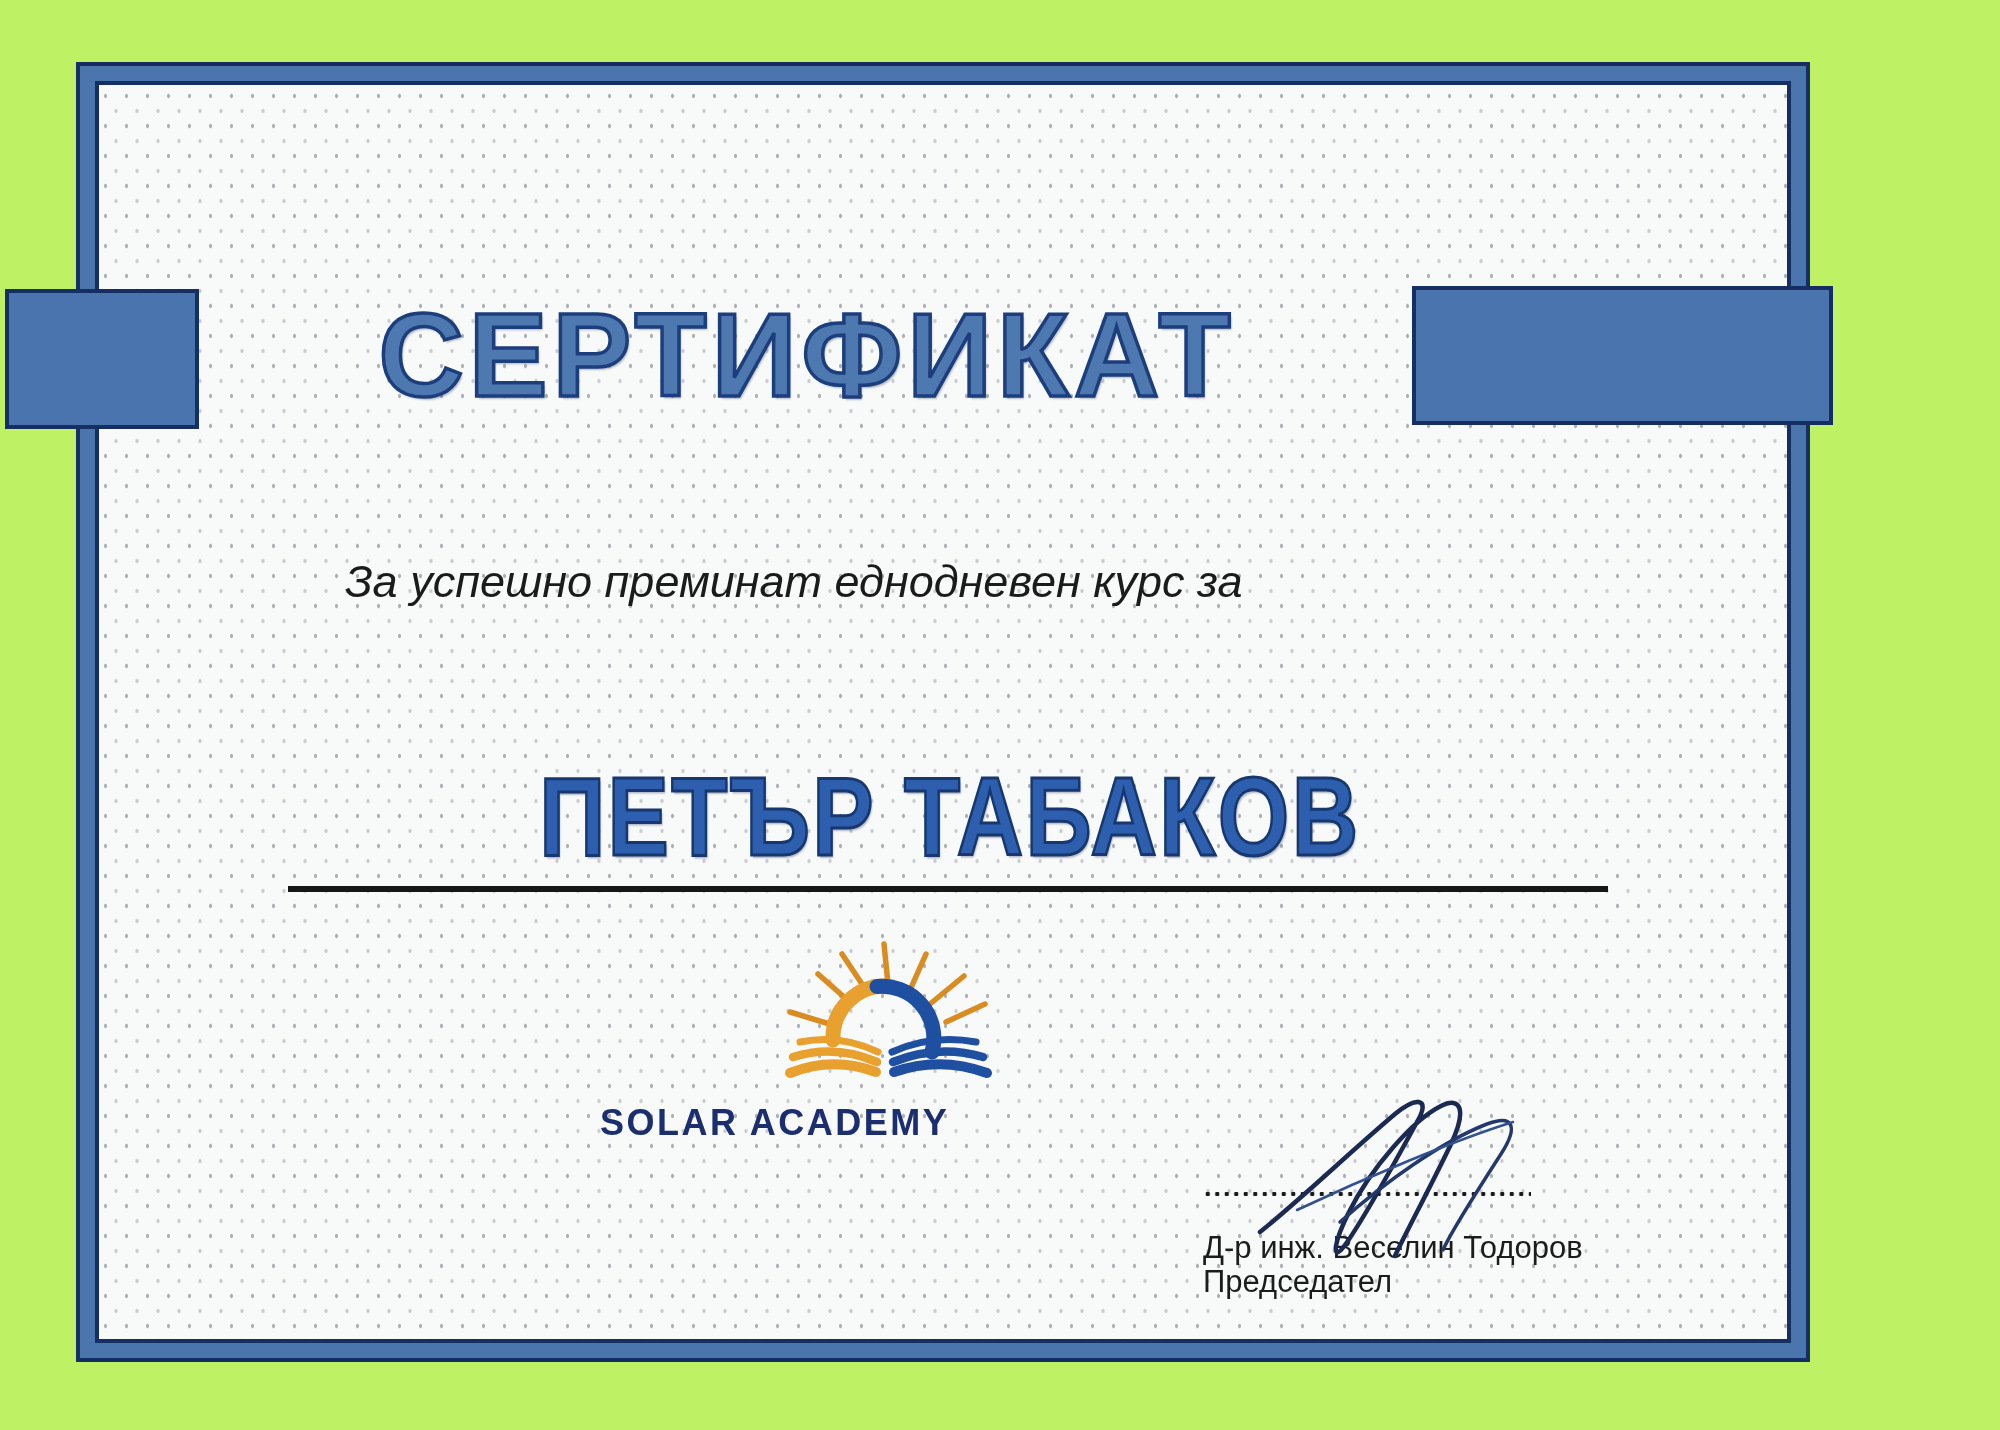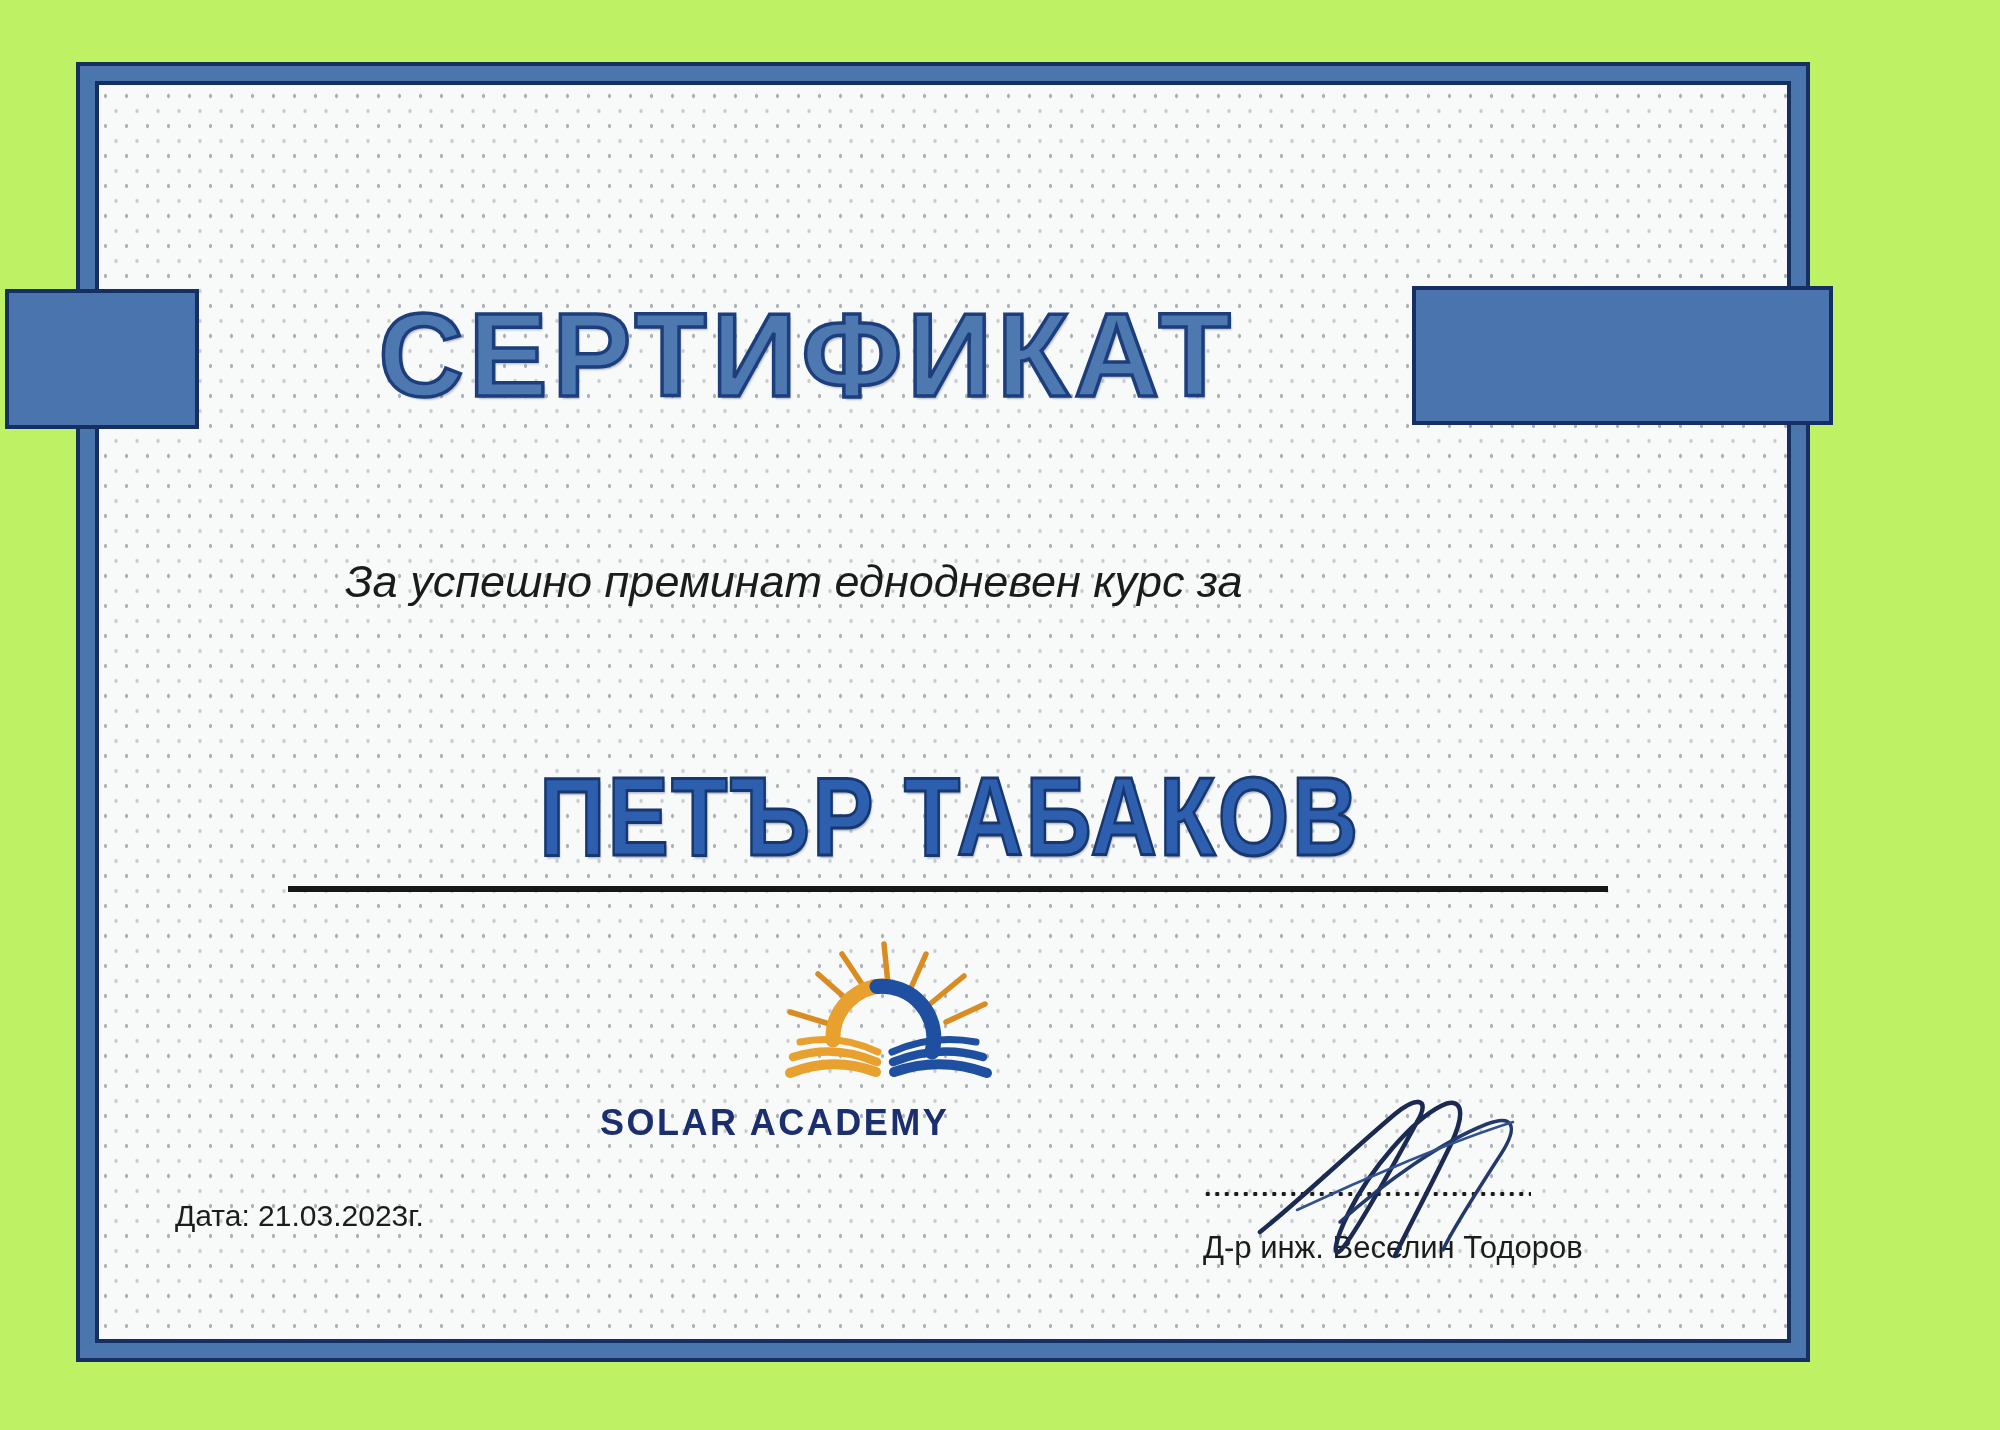--- a/index.html
+++ b/index.html
@@ -191,30 +191,30 @@
     <g stroke="#1e4fa0" stroke-linecap="round" fill="none">
       <path d="M 112 114 Q 152 96 196 104" stroke-width="7"></path>
       <path d="M 113 124 Q 158 106 203 119" stroke-width="8.5"></path>
       <path d="M 114 134 Q 160 118 207 135" stroke-width="10"></path>
     </g>
   </svg>
 
   <div class="logo-text">SOLAR ACADEMY</div>
 
   <div class="footer-left">
-    <div>Дата: 21.03.2023г.</div>
   </div>
 
   <div class="dotted-line"></div>
 
   <svg class="signature-svg" viewBox="0 0 290 188" xmlns="http://www.w3.org/2000/svg" aria-hidden="true">
     <g fill="none" stroke-linecap="round">
       <path d="M 15 150 C 55 118, 105 70, 150 32 C 172 14, 186 16, 172 40 C 150 80, 112 150, 96 168 C 88 176, 88 162, 104 130 C 126 86, 168 38, 196 24 C 216 14, 222 28, 206 62 C 186 104, 158 156, 150 174" stroke="#1b2a52" stroke-width="4.5"></path>
       <path d="M 95 140 C 140 100, 196 60, 242 42 C 268 32, 274 44, 256 72 C 234 106, 206 150, 198 168" stroke="#24396b" stroke-width="3.5"></path>
       <path d="M 52 128 C 120 96, 210 58, 268 40" stroke="#31508e" stroke-width="2.5"></path>
     </g>
   </svg>
 
   <div class="footer-right">
     <div>Д-р инж. Веселин Тодоров</div>
+    <div>Председател</div>
   </div>
 
 </div>
 
 </body></html>

